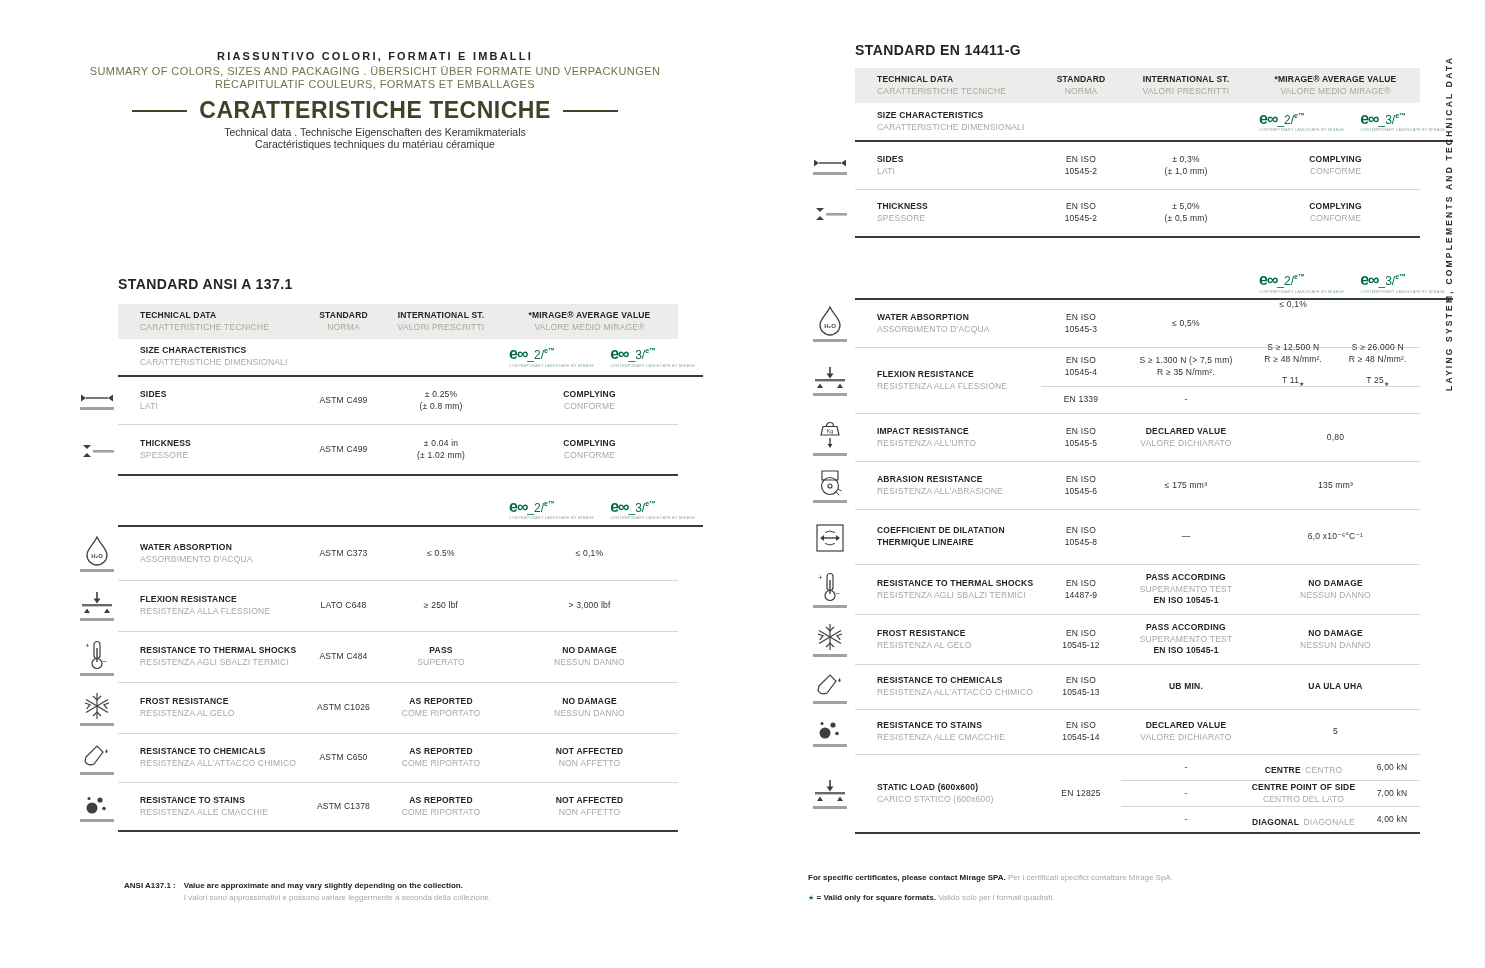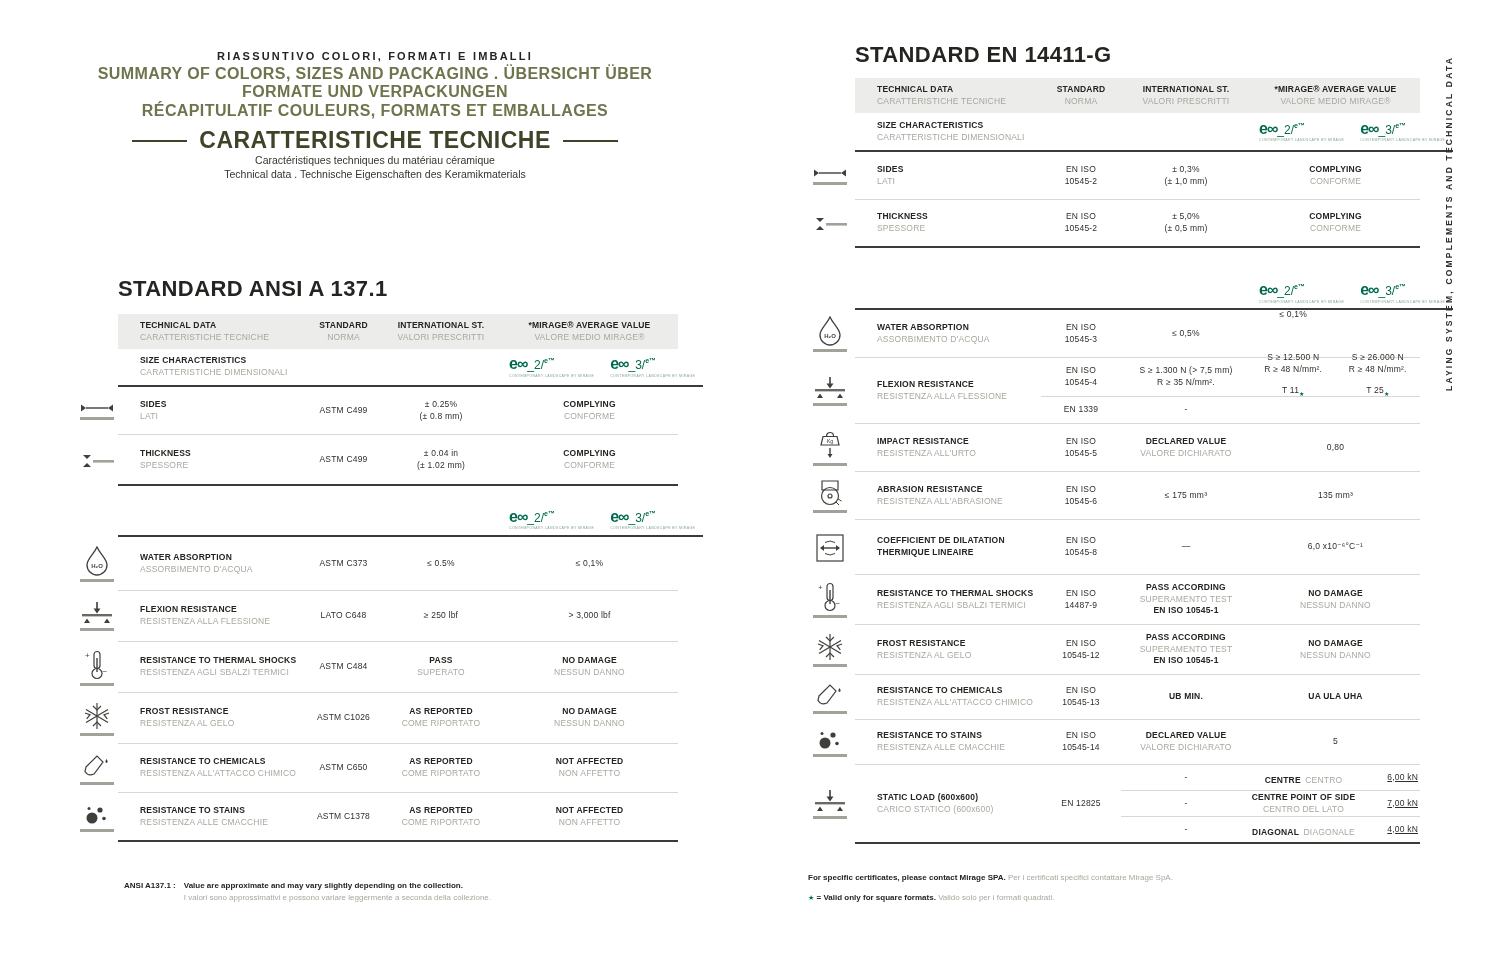--- a/index.html
+++ b/index.html
@@ -8,30 +8,30 @@
   .abs{position:absolute;}
 
   
   .t1{font-weight:700;color:#242421;font-size:8.5px;line-height:1.4;letter-spacing:.2px;}
   .tn{font-weight:400;color:#2e2e2a;font-size:8.5px;line-height:1.4;letter-spacing:.2px;}
   .t2{font-weight:400;color:#a8a89f;font-size:8.5px;line-height:1.4;letter-spacing:.2px;}
 
   
   .header{left:75px;top:50px;width:600px;text-align:center;}
   .hl1{font-size:11px;font-weight:700;letter-spacing:2.2px;color:#242421;}
-  .hl23{font-size:16px;font-weight:700;color:#70744c;letter-spacing:.4px;margin-top:3px;}
+  .hl23{font-size:11px;font-weight:400;color:#70744c;letter-spacing:.4px;margin-top:3px;}
   .htitle{display:flex;align-items:center;justify-content:center;gap:12px;margin-top:7px;color:#3f4429;}
   .htitle-text{font-size:23px;font-weight:700;letter-spacing:.5px;}
   .hdash{width:55px;height:0;border-top:2px solid #3f4429;}
   .hsub{font-size:10.5px;color:#35352f;margin-top:2px;}
 
   
   .ltable{left:75px;top:276px;width:603px;}
   .rtable{left:805px;top:42px;width:615px;}
-  .tbl-title{font-size:22px;font-weight:700;letter-spacing:.4px;color:#242421;margin-bottom:12px;}
+  .tbl-title{font-size:14px;font-weight:700;letter-spacing:.4px;color:#242421;margin-bottom:12px;}
   .ltable .tbl-title{margin-left:43px;}
   .rtable .tbl-title{margin-left:50px;margin-bottom:10px;}
 
   .row{display:flex;align-items:stretch;}
   .ic{width:43px;display:flex;flex-direction:column;align-items:center;justify-content:center;gap:3px;flex:none;}
   .rtable .ic{width:50px;}
   .cells{flex:1;display:flex;align-items:center;}
   .bbt>.cells{border-bottom:1px solid #d8d8d2;}
   .bbd>.cells{border-bottom:2px solid #3a3a36;}
   .band>.cells{background:#ececea;}
@@ -67,21 +67,21 @@
   .frow{display:flex;align-items:center;}
   .frow1{height:38px;}
   .frow2{height:26px;border-top:1px solid #d8d8d2;}
 
   
   .sub{flex:1;}
   .srow{display:flex;align-items:center;height:25px;}
   .srow+.srow{border-top:1px solid #d8d8d2;}
   .sx{width:130px;text-align:center;flex:none;}
   .slab{flex:1;text-align:center;padding-right:10px;}
-  .sval{width:52px;text-align:right;padding-right:2px;flex:none;text-decoration:underline;}
+  .sval{width:52px;text-align:center;padding-right:2px;flex:none;}
 
   .tstar{font-size:6px;color:#006a4e;vertical-align:sub;letter-spacing:0;}
 
   
   .icn svg{display:block;}
   .ibar{width:34px;height:3px;background:#a2a29b;flex:none;}
 
   
   .fnl{left:124px;top:880px;display:flex;gap:8px;font-size:8px;line-height:1.5;}
   .fnl-label{font-weight:700;white-space:nowrap;}
@@ -108,22 +108,22 @@
 
   <div class="abs header">
     <div class="hl1">RIASSUNTIVO COLORI, FORMATI E IMBALLI</div>
     <div class="hl23">SUMMARY OF COLORS, SIZES AND PACKAGING . ÜBERSICHT ÜBER FORMATE UND VERPACKUNGEN</div>
     <div class="hl23" style="margin-top:1px;">RÉCAPITULATIF COULEURS, FORMATS ET EMBALLAGES</div>
     <div class="htitle">
       <span class="hdash"></span>
       <span class="htitle-text">CARATTERISTICHE TECNICHE</span>
       <span class="hdash"></span>
     </div>
+    <div class="hsub">Technical data . Technische Eigenschaften des Keramikmaterials</div>
     <div class="hsub" style="margin-top:0;">Caractéristiques techniques du matériau céramique</div>
-    <div class="hsub">Technical data . Technische Eigenschaften des Keramikmaterials</div>
   </div>
 
   <div class="abs ltable">
     <div class="tbl-title">STANDARD ANSI A 137.1</div>
 
     <div class="row band h35">
       <div class="ic"></div>
       <div class="cells">
         <div class="cl">
           <div class="t1">TECHNICAL DATA</div>

